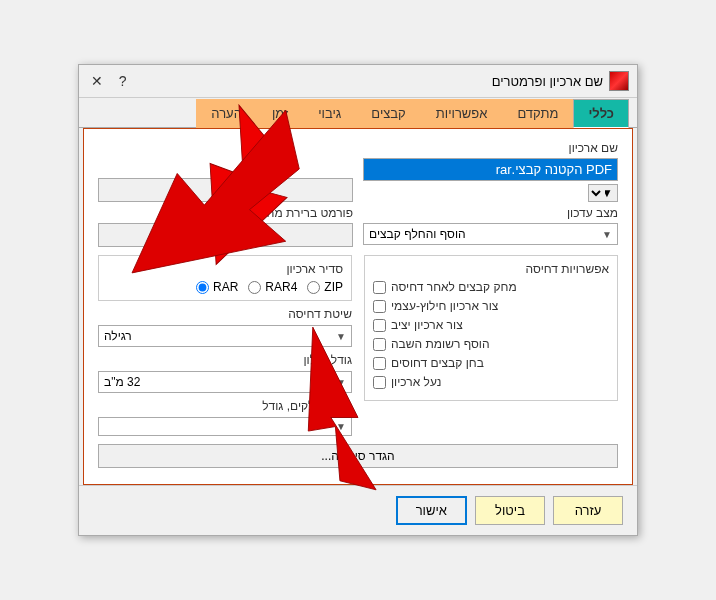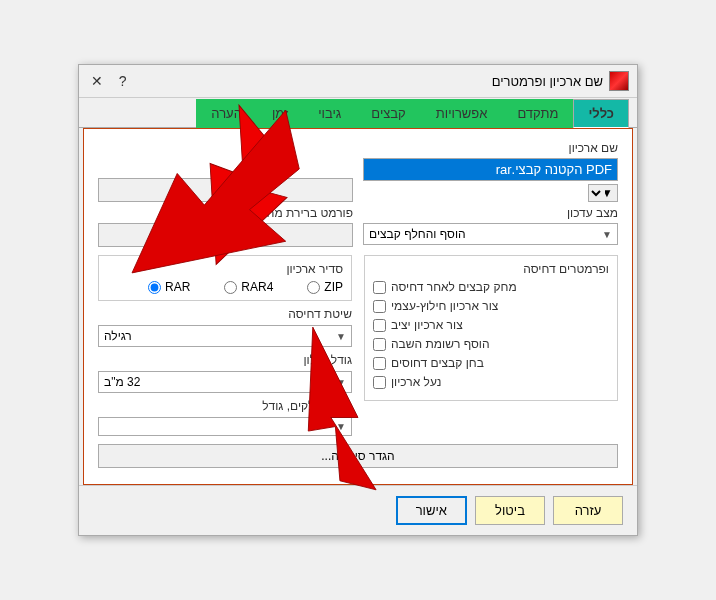--- a/index.html
+++ b/index.html
@@ -64,21 +64,21 @@
       border-bottom: 1px solid #aaa;
       padding: 0 8px;
       direction: rtl;
     }
     .tab {
       padding: 6px 14px;
       cursor: pointer;
       border: 1px solid transparent;
       border-bottom: none;
       font-size: 13px;
-      background: #22c55e;
+      background: #fdba74;
       color: #333;
       position: relative;
       top: 1px;
     }
     .tab.active {
       background: #14b8a6;
       border: 1px solid #aaa;
       border-bottom: 1px solid #fff;
       font-weight: bold;
     }
@@ -159,21 +159,20 @@
       gap: 10px;
       direction: rtl;
       align-items: center;
       margin-top: 4px;
     }
     .radio-item {
       display: flex;
       align-items: center;
       gap: 4px;
       font-size: 12px;
-      margin-left: 24px;
     }
     .two-col {
       display: flex;
       gap: 12px;
       direction: rtl;
     }
     .col-half {
       flex: 1;
     }
     .bottom-bar {
@@ -290,21 +289,21 @@
       <div class="split-left">
         <div class="field-label">פורמט ברירת מחדל</div>
         <button class="btn-profiles">פרופילים...</button>
       </div>
     </div>
 
     <div class="two-col mb8">
 
       <div class="col-half">
         <div style="border:1px solid #ccc; padding:6px 8px;">
-          <div class="field-label mb4">ופרמטרים דחיסה</div>
+          <div class="field-label mb4">אפשרויות דחיסה</div>
           <div class="checkbox-row">
             <label>מחק קבצים לאחר דחיסה</label>
             <input type="checkbox" style="">
           </div>
           <div class="checkbox-row">
             <label>צור ארכיון חילוץ-עצמי</label>
             <input type="checkbox" style="">
           </div>
           <div class="checkbox-row">
             <label>צור ארכיון יציב</label>

